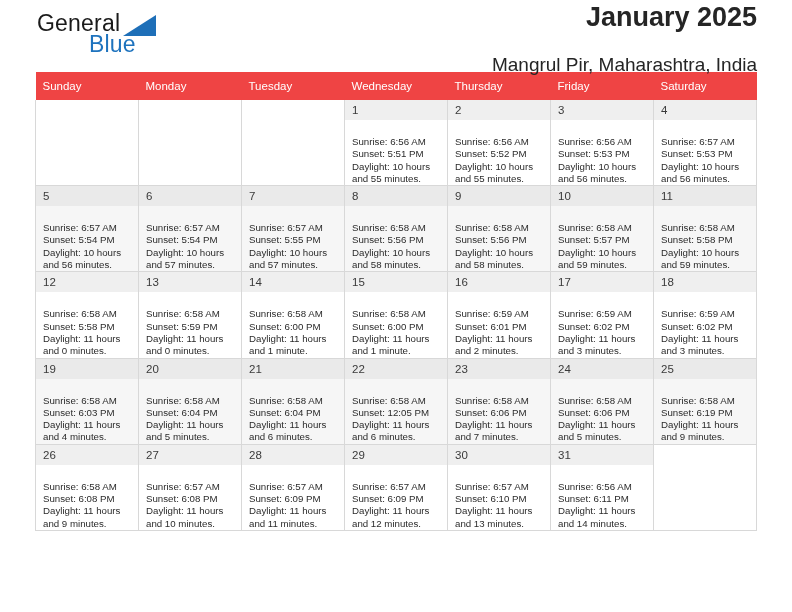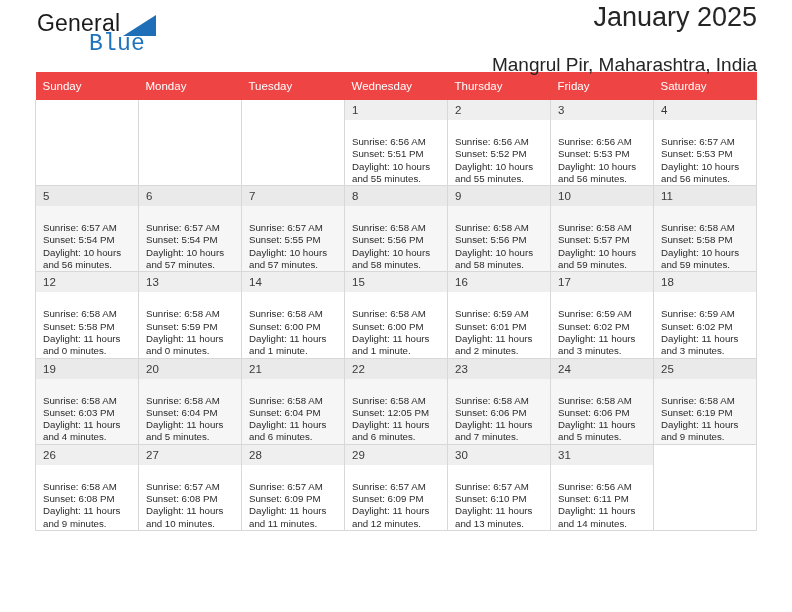--- a/index.html
+++ b/index.html
@@ -43,21 +43,21 @@
     color: #1a1a1a;
     font-family: "Liberation Sans", sans-serif;
   }
   .logo-blue {
     position: absolute;
     left: 54px;
     top: 21px;
     font-size: 23px;
     letter-spacing: 0.2px;
     color: #1e73be;
-    font-family: Liberation Mono, monospace;
+    font-family: Liberation Sans, sans-serif;
     text-align: right;
   }
   .logo-triangle {
     position: absolute;
     left: 88px;
     top: 5px;
     width: 0;
     height: 0;
     border-left: 33px solid transparent;
     border-bottom: 21px solid #1e6fb8;
@@ -66,20 +66,21 @@
     position: absolute;
     right: 0;
     top: 0;
     text-align: right;
   }
   .cal-title {
     font-size: 27px;
     color: #252525;
     line-height: 34px;
     white-space: nowrap;
+    font-weight: bold;
   }
   .cal-subtitle {
     font-size: 19px;
     color: #252525;
     line-height: 22px;
     margin-top: 20px;
     white-space: nowrap;
   }
 
   

